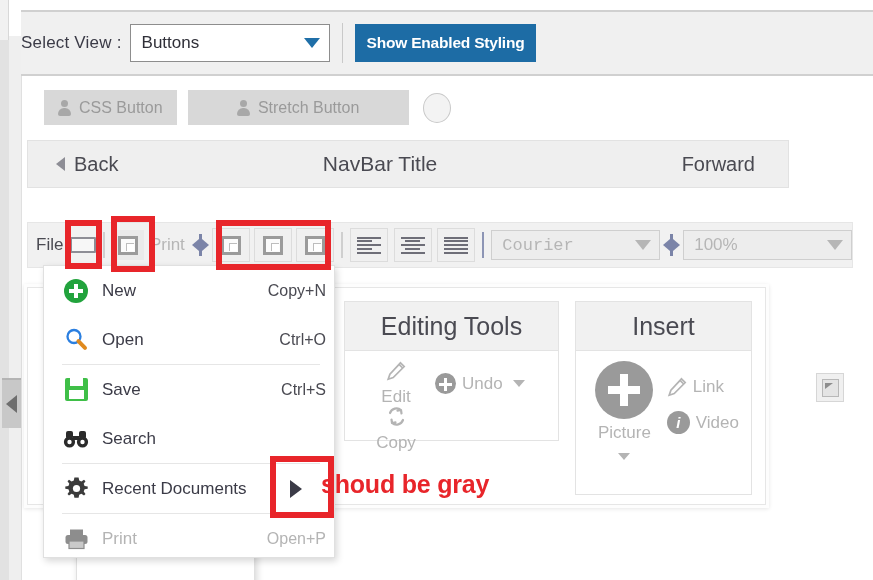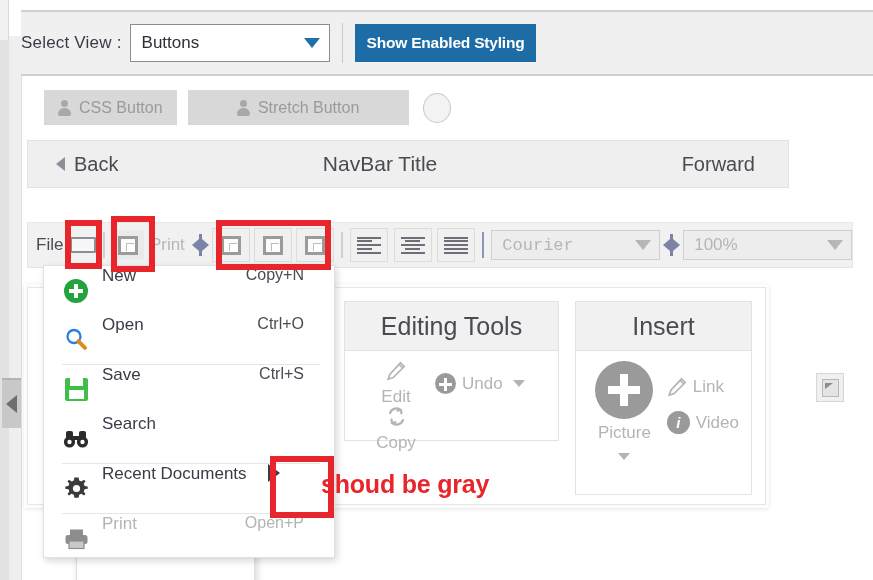--- a/index.html
+++ b/index.html
@@ -127,21 +127,21 @@
   .ins-left .lbl{font-size:17px;color:#b4b4b4;margin-top:4px;}
   .ins-left .caret-sm{margin:10px 0 0 0;}
   .ins-right{display:flex;flex-direction:column;gap:14px;padding-top:16px;}
 
   
   .menu{
     position:absolute;left:43px;top:265px;width:292px;height:293px;
     background:#ffffff;border:1px solid #e0e0e0;box-sizing:border-box;
     box-shadow:2px 3px 7px rgba(0,0,0,.16);
   }
-  .mi{height:49px;display:flex;padding:0 30px 0 18px;box-sizing:border-box;}
+  .mi{height:49px;display:flex;align-items:center;padding:0 8px 0 18px;box-sizing:border-box;}
   .mi .ico{width:28px;display:flex;align-items:center;justify-content:center;flex:none;}
   .mi .lbl{margin-left:12px;font-size:17px;color:#3b3b47;flex:1;}
   .mi .acc{font-size:16px;color:#4a4a52;}
   .mi.disabled .lbl,.mi.disabled .acc{color:#b4b4b4;}
   .mi-sep{height:1px;background:#e6e6e6;margin:0 14px 0 18px;}
   .mi .arrow{width:0;height:0;border-top:9px solid transparent;border-bottom:9px solid transparent;border-left:12px solid #3b3b47;margin-right:24px;}
 
   
   .ic-new{width:24px;height:24px;border-radius:50%;background:#22a33d;position:relative;}
   .ic-new .h{position:absolute;left:5px;top:10.5px;width:14px;height:4px;background:#fff;}

